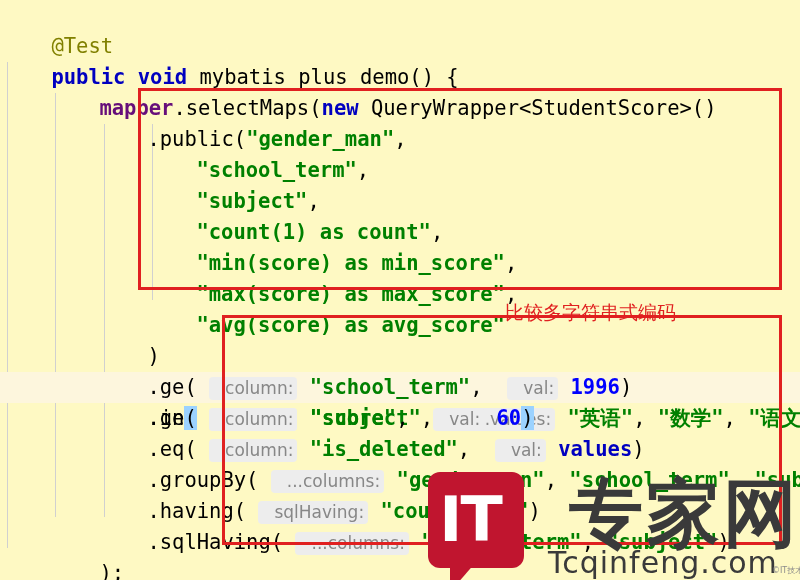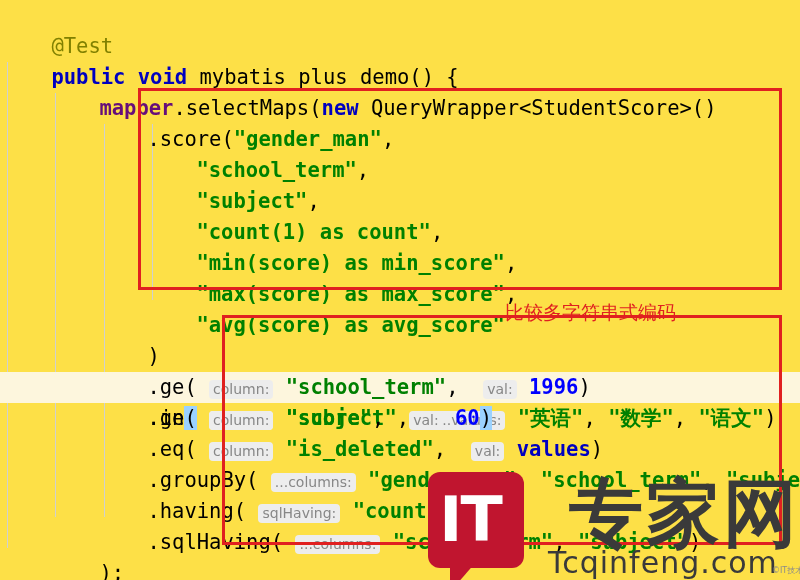--- a/index.html
+++ b/index.html
@@ -1,21 +1,21 @@
 <!DOCTYPE html>
 <html><head>
 <meta charset="utf-8">
 <style>
   html,body{margin:0;padding:0;background:#ffffff;}
   body{
     width:800px;height:580px;position:relative;overflow:hidden;
     font-family:"DejaVu Sans Mono","Liberation Mono",monospace;
   }
   .editor{
-    position:absolute;inset:0;background:#fde047;
+    position:absolute;inset:0;background:#fef9c3;
   }
   
   .guide{position:absolute;width:1px;background:#d0d0d0;}
   
   .cur-line{position:absolute;left:0;right:0;height:31px;background:#fdf6dd;}
   
   .line{
     position:absolute;left:0;right:0;height:31px;
     white-space:pre;
     font-size:20.5px;
@@ -25,22 +25,22 @@
   }
   .kw      {color:#0000c0;font-weight:bold;}
   .ann     {color:#808000;}
   .fld     {color:#660e7a;font-weight:bold;}
   .str     {color:#008000;font-weight:bold;}
   .num     {color:#0000ff;font-weight:bold;}
   .plain   {color:#000000;}
   .hint{
     background:#ededed;color:#878787;
     border-radius:4px;
-    font-size:14px;
-    padding:1px 4px 2px 4px;
+    font-size:17px;
+    padding:1px 4px 2px 16px;
     font-family:"DejaVu Sans","Liberation Sans",sans-serif;
   }
   .brk{background:#9bd2ff;}
   
   .redbox{position:absolute;border:3px solid #e02020;box-sizing:border-box;pointer-events:none;}
   .redtext{
     position:absolute;color:#e02020;
     font-family:"DejaVu Sans","Liberation Sans",sans-serif;
     font-size:19px;font-weight:500;white-space:nowrap;
   }
@@ -97,21 +97,21 @@
 
   <div class="line" style="top:62px;padding-left:50px;">
     <span class="fld">mapper</span><span class="plain">.selectMaps(</span><span class="kw">new</span><span class="plain"> </span><span class="plain">QueryWrapper&lt;StudentScore&gt;()</span>
   </div>
 
   <div class="line" style="top:31px;padding-left:2px;">
     <span class="kw">public</span><span class="plain"> </span><span class="kw">void</span><span class="plain"> </span><span class="plain">mybatis_plus_demo() {</span>
   </div>
 
   <div class="line" style="top:93px;padding-left:98px;">
-    <span class="plain">.score(</span><span class="str">"gender_man"</span><span class="plain">,</span>
+    <span class="plain">.public(</span><span class="str">"gender_man"</span><span class="plain">,</span>
   </div>
 
   <div class="line" style="top:124px;padding-left:147px;">
     <span class="str">"school_term"</span><span class="plain">,</span>
   </div>
 
   <div class="line" style="top:155px;padding-left:147px;">
     <span class="str">"subject"</span><span class="plain">,</span>
   </div>
 

